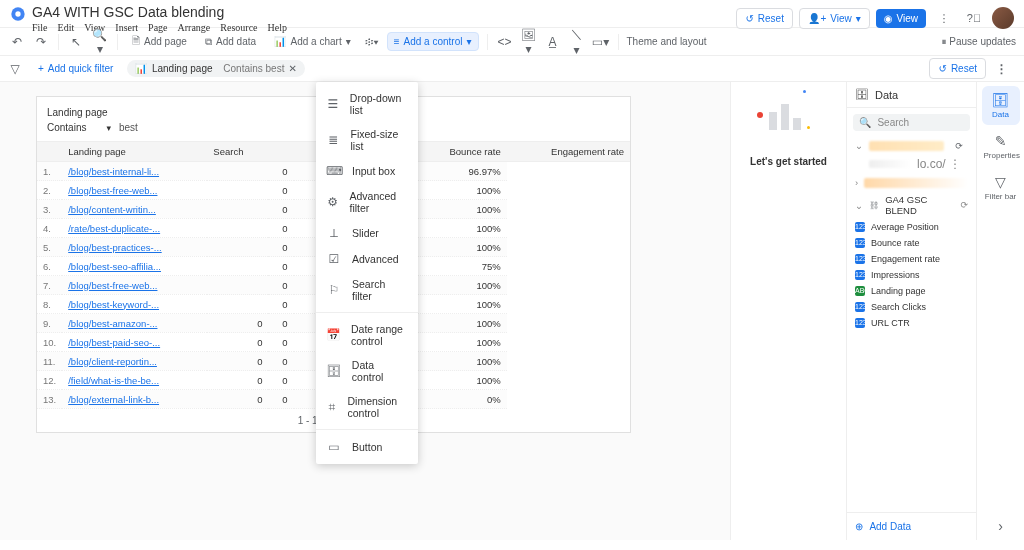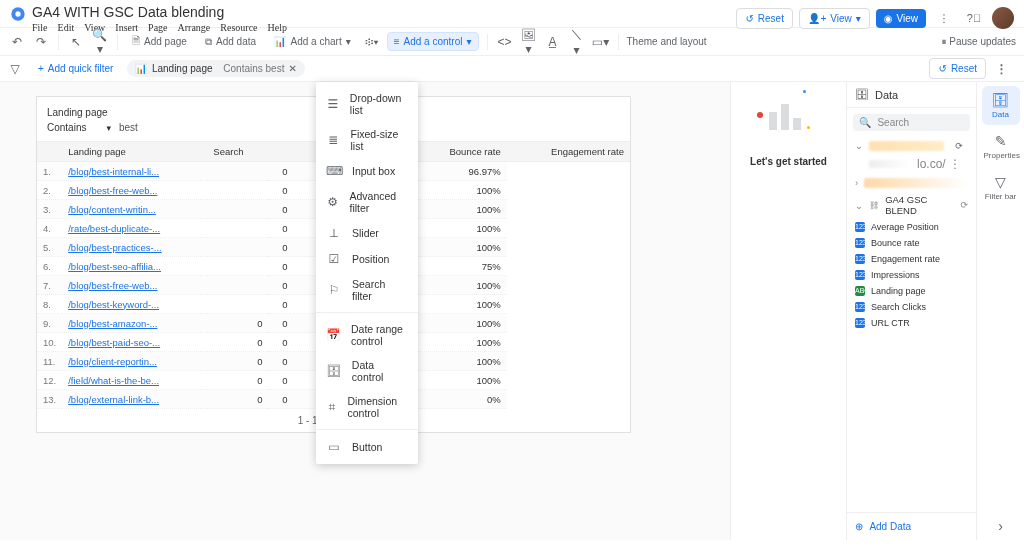--- a/index.html
+++ b/index.html
@@ -179,21 +179,21 @@
       <div class="mi">
         <span class="ic">⚙</span>
         <span>Advanced filter</span>
       </div>
       <div class="mi">
         <span class="ic">⟂</span>
         <span>Slider</span>
       </div>
       <div class="mi">
         <span class="ic">☑</span>
-        <span>Position</span>
+        <span>Advanced</span>
       </div>
       <div class="mi">
         <span class="ic">⚐</span>
         <span>Search filter</span>
       </div>
       <div class="msep"></div>
       <div class="mi">
         <span class="ic">📅</span>
         <span>Date range control</span>
       </div>

